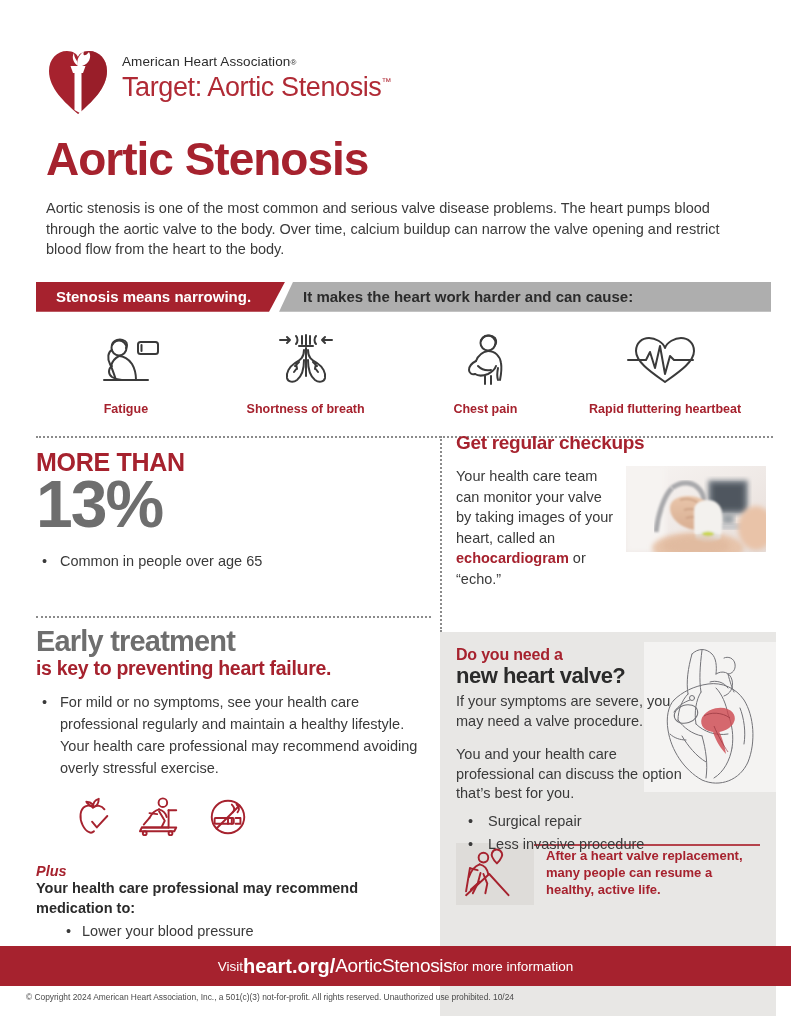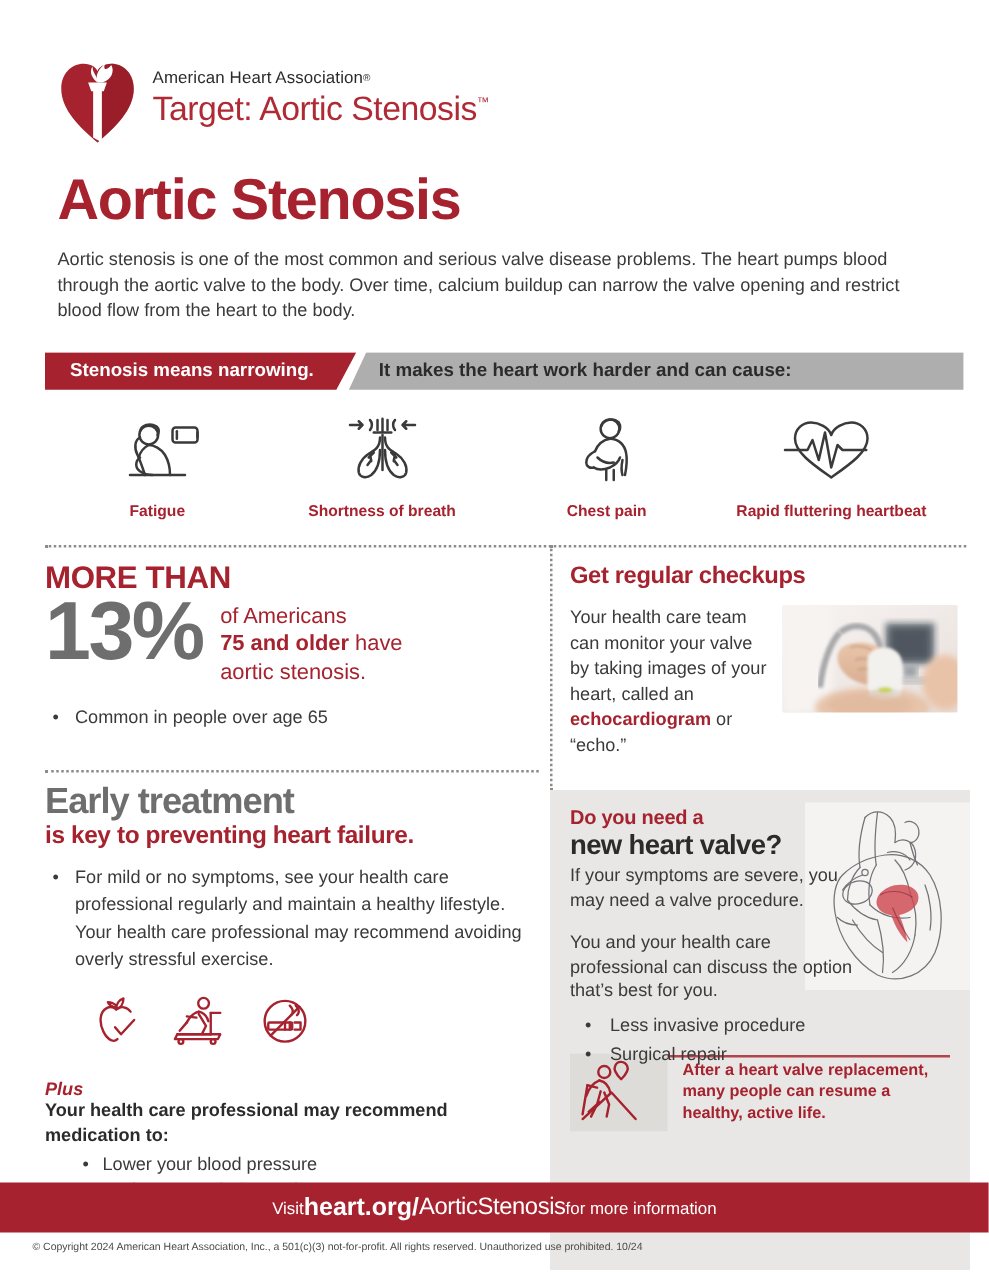--- a/index.html
+++ b/index.html
@@ -99,21 +99,21 @@
   ul.plain { list-style: none; margin-top: 16px; }
   ul.plain li {
     position: relative; padding-left: 24px; font-size: 14.5px;
     line-height: 1.5; color: #3a3a3a;
   }
   ul.plain li:before {
     content: "\2022"; position: absolute; left: 6px; color: #3a3a3a;
   }
 
   
-  .checkups { position: absolute; left: 456px; top: 450px; width: 320px; }
+  .checkups { position: absolute; left: 456px; top: 432px; width: 320px; }
   .checkups h2 {
     font-size: 19px; font-weight: bold; color: #a6222e; letter-spacing: -.3px;
   }
   .checkups-body { display: flex; margin-top: 12px; }
   .checkups-text { font-size: 14.5px; line-height: 1.42; width: 162px; }
   .checkups-text .echo { color: #a6222e; font-weight: bold; }
   .echo-photo {
     width: 140px; height: 86px; margin-left: 8px; flex: 0 0 140px;
     border-radius: 1px; overflow: hidden; position: relative;
     background: #efe7e3;
@@ -307,25 +307,20 @@
   </div>
 
   <div class="hdiv" style="top:436px;"></div>
   <div class="vdiv" style="left:440px; top:436px; height:196px;"></div>
   <div class="hdiv" style="top:616px; right:360px;"></div>
 
   <div class="stat-block">
     <div class="more-than">MORE THAN</div>
     <div class="stat-row">
       <div class="big-pct">13%</div>
-      <div class="stat-side">
-        <div>of  Americans</div>
-        <div><b>75 and older</b><span class="lite"> have</span></div>
-        <div>aortic stenosis.</div>
-      </div>
     </div>
     <ul class="plain">
       <li>Common in people over age 65</li>
     </ul>
   </div>
 
   <div class="checkups">
     <h2>Get regular checkups</h2>
     <div class="checkups-body">
       <div class="checkups-text"><span>Your health care team can monitor your valve by taking images of your heart, called an </span><span class="echo">echocardiogram</span><span> or “echo.”</span></div>
@@ -473,22 +468,22 @@
         </g>
       </svg>
     </div>
 
     <div class="panel-inner">
       <h3>Do you need a</h3>
       <h2>new heart valve?</h2>
       <p>If your symptoms are severe, you may need a valve procedure.</p>
       <p class="second">You and your health care professional can discuss the option that’s best for you.</p>
       <ul>
+        <li>Surgical repair</li>
         <li>Less invasive procedure</li>
-        <li>Surgical repair</li>
       </ul>
     </div>
 
     <div class="panel-rule"></div>
 
     <div class="resume">
       <div class="resume-icon">
         <svg viewBox="0 0 72 56" width="70" height="54">
           <g fill="none" stroke="#a6222e" stroke-width="2" stroke-linecap="round" stroke-linejoin="round">
             <circle cx="24" cy="11" r="5"></circle>

